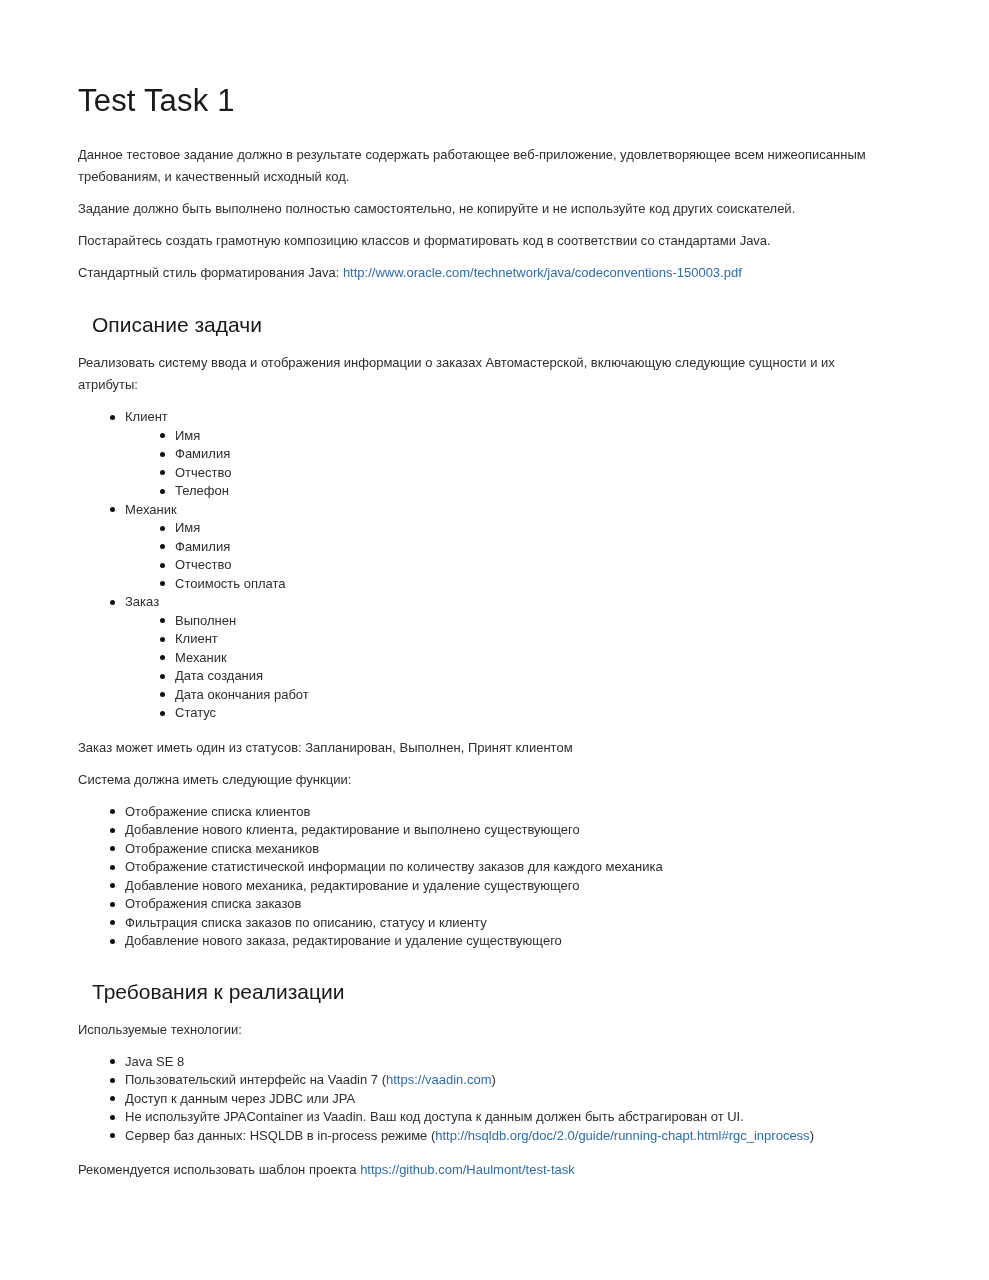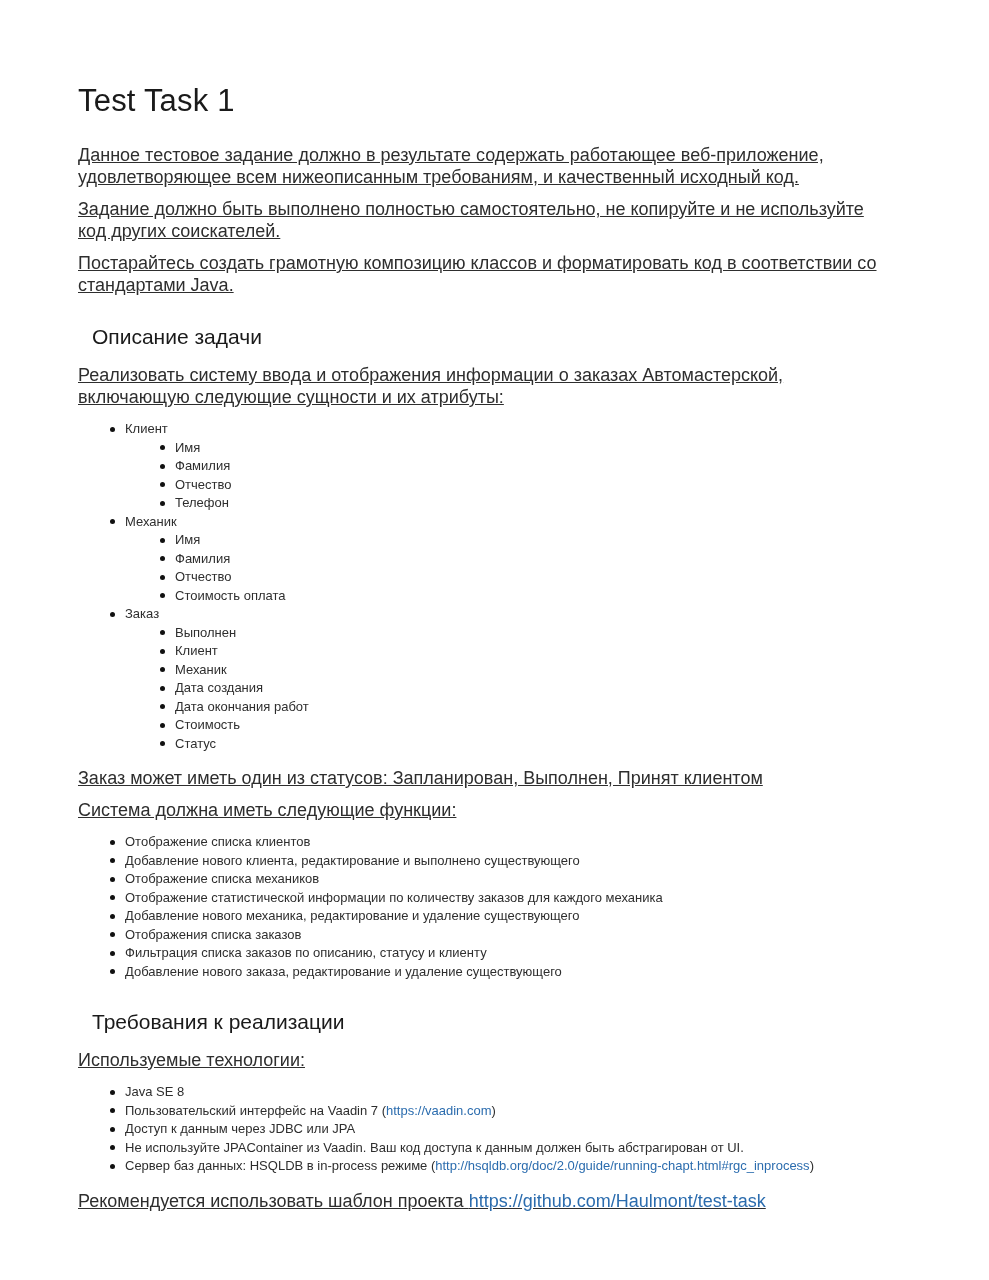--- a/index.html
+++ b/index.html
@@ -33,24 +33,23 @@
     letter-spacing: 0.2px;
   }
   h2 {
     font-size: 21px;
     line-height: 26px;
     font-weight: 400;
     color: var(--heading-color);
     margin: 28px 0 14px 14px;
   }
   p {
-    font-size: 18px;
+    font-size: 13px;
     line-height: 22px;
     margin: 8px 0 10px 0;
-    text-decoration: underline;
   }
   ul {
     list-style: none;
     margin: 12px 0 14px 0;
     padding: 0 0 0 47px;
   }
   ul.nested {
     margin: 0;
     padding: 0 0 0 50px;
   }
@@ -79,20 +78,21 @@
 <body>
 
 <div class="page">
   <div class="content">
 
     <h1>Test Task 1</h1>
 
     <p>Данное тестовое задание должно в результате содержать работающее веб-приложение, удовлетворяющее всем нижеописанным требованиям, и качественный исходный код.</p>
     <p>Задание должно быть выполнено полностью самостоятельно, не копируйте и не используйте код других соискателей.</p>
     <p>Постарайтесь создать грамотную композицию классов и форматировать код в соответствии со стандартами Java.</p>
+    <p><span>Стандартный стиль форматирования Java: </span><a>http://www.oracle.com/technetwork/java/codeconventions-150003.pdf</a></p>
 
     <h2>Описание задачи</h2>
 
     <p>Реализовать систему ввода и отображения информации о заказах Автомастерской, включающую следующие сущности и их атрибуты:</p>
 
     <ul>
       <li>
         <span>Клиент</span>
         <ul class="nested">
             <li>Имя</li>
@@ -111,21 +111,20 @@
           </ul>
       </li>
       <li>
         <span>Заказ</span>
         <ul class="nested">
             <li>Выполнен</li>
             <li>Клиент</li>
             <li>Механик</li>
             <li>Дата создания</li>
             <li>Дата окончания работ</li>
-            <li>Стоимость</li>
             <li>Статус</li>
           </ul>
       </li>
     </ul>
 
     <p>Заказ может иметь один из статусов: Запланирован, Выполнен, Принят клиентом</p>
 
     <p>Система должна иметь следующие функции:</p>
 
     <ul>

